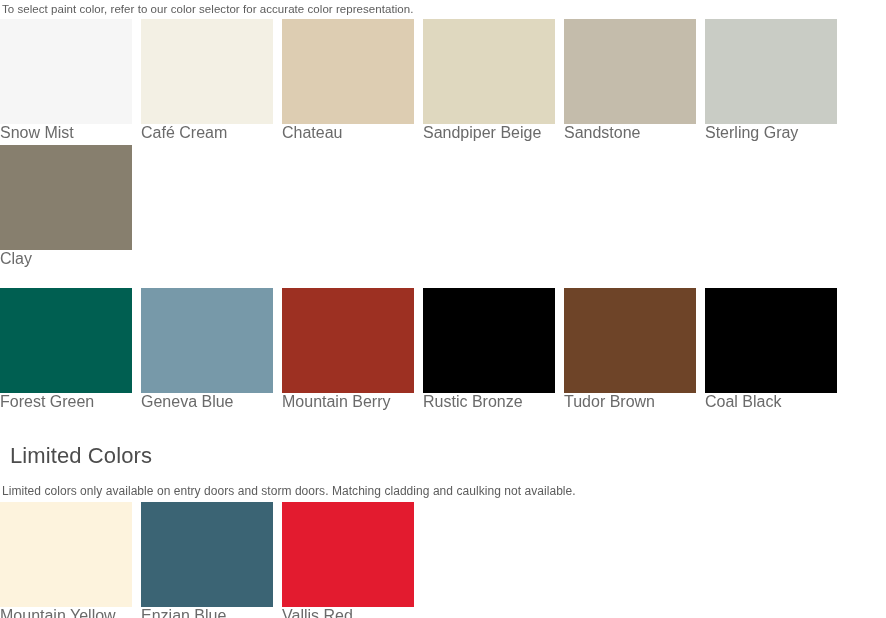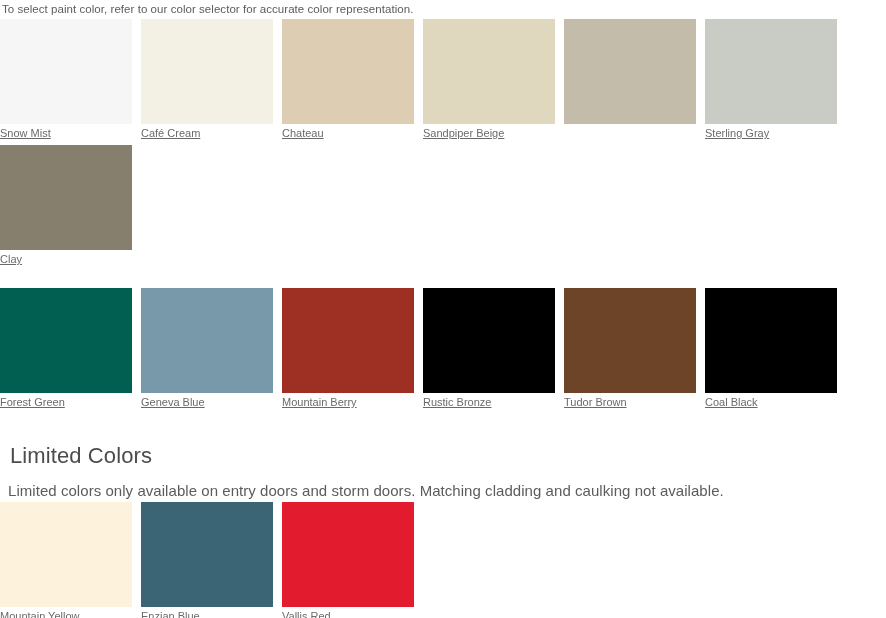--- a/index.html
+++ b/index.html
@@ -37,41 +37,40 @@
   }
   .swatch-cell:nth-child(6n) {
     margin-right: 7px;
   }
   .swatch-chip {
     width: 132px;
     height: 105px;
     display: block;
   }
   .swatch-label {
-    font-size: 11px;
+    font-size: 16px;
     line-height: 16px;
     color: #6a6a6a;
     padding-top: 1px;
     white-space: nowrap;
-    text-decoration: underline;
   }
   .section-heading {
     font-size: 22px;
     font-weight: normal;
     color: #4c4c4c;
     margin: 8px;
     padding: 0 0 6px 2px;
     line-height: 28px;
     letter-spacing: 0.1px;
   }
   .section-note {
-    font-size: 15px;
+    font-size: 12px;
     line-height: 14px;
     color: #5c5c5c;
-    padding: 0 0 4px 8px;
+    padding: 0 0 4px 2px;
     letter-spacing: 0.05px;
   }
   .limited-block {
     padding-top: 20px;
   }
   .row-spacer {
     height: 17px;
     width: 100%;
   }
 </style>
@@ -94,20 +93,21 @@
       <div class="swatch-cell">
         <div class="swatch-chip" style="background-color: rgb(221, 205, 178);"></div>
         <div class="swatch-label">Chateau</div>
       </div>
       <div class="swatch-cell">
         <div class="swatch-chip" style="background-color: rgb(223, 216, 191);"></div>
         <div class="swatch-label">Sandpiper Beige</div>
       </div>
       <div class="swatch-cell">
         <div class="swatch-chip" style="background-color: rgb(196, 188, 171);"></div>
+        <div class="swatch-label">Sandstone</div>
       </div>
       <div class="swatch-cell">
         <div class="swatch-chip" style="background-color: rgb(201, 204, 197);"></div>
         <div class="swatch-label">Sterling Gray</div>
       </div>
       <div class="swatch-cell">
         <div class="swatch-chip" style="background-color: rgb(135, 127, 110);"></div>
         <div class="swatch-label">Clay</div>
       </div>
     </div>

